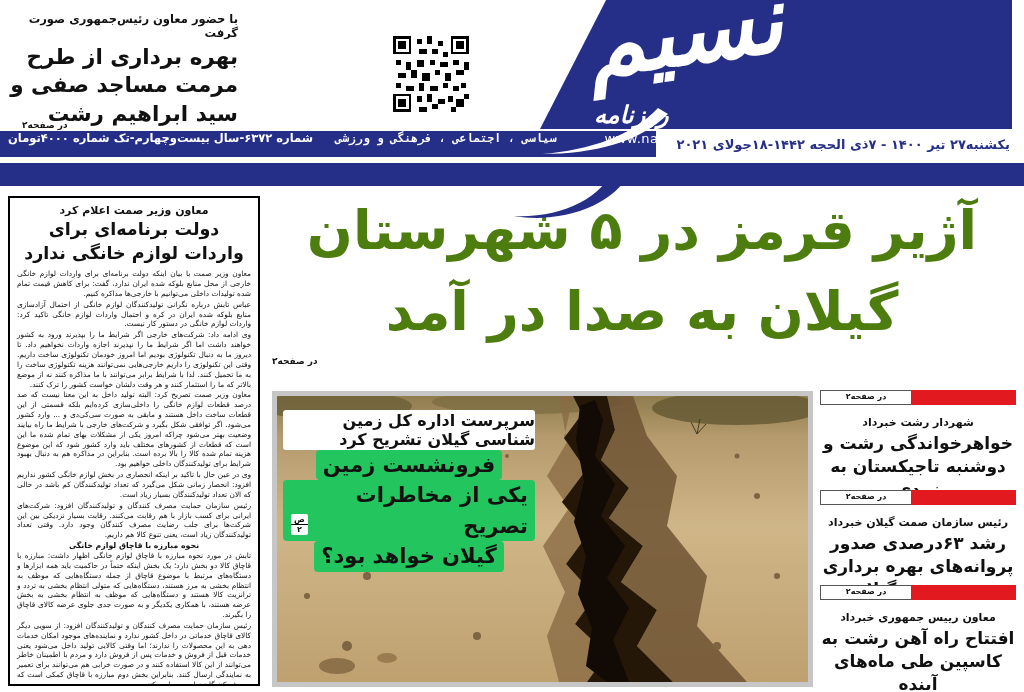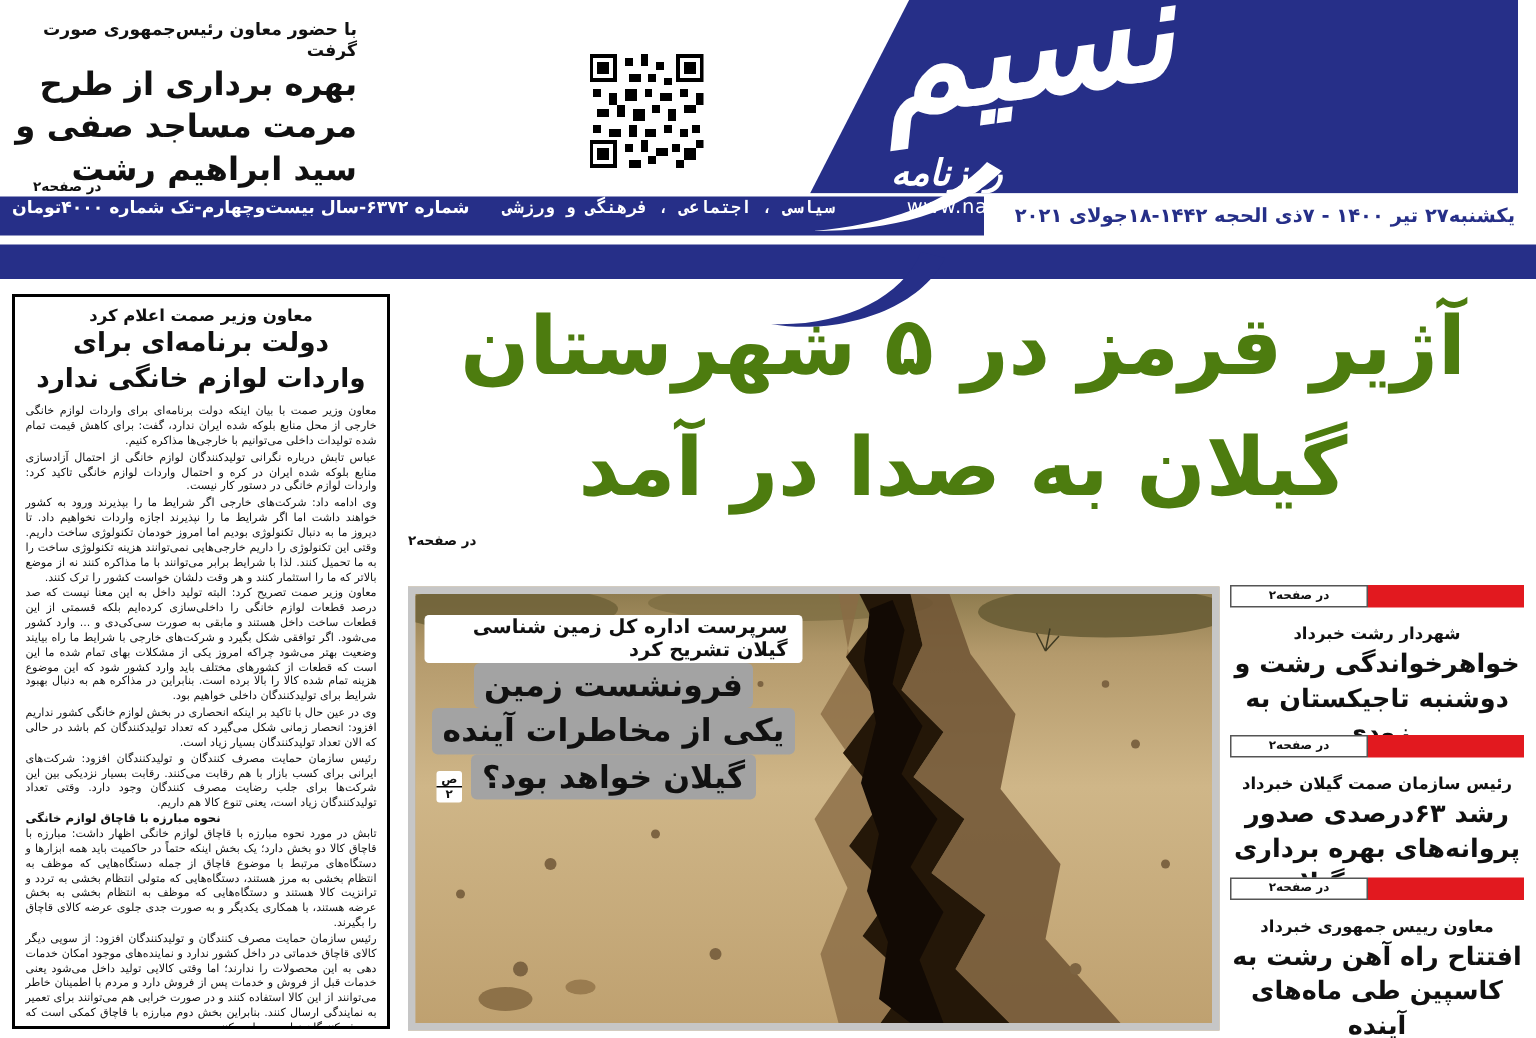--- a/index.html
+++ b/index.html
@@ -31,27 +31,27 @@
   
   .lead{left:268px;top:190px;width:748px;text-align:center;}
   .lead .line{font-size:54px;font-weight:bold;line-height:1.5;letter-spacing:-1px;color:#4d7c0f;}
   .lead-pref{left:272px;top:356px;font-size:9px;font-weight:bold;}
   
   .article{left:8px;top:196px;width:252px;height:490px;border:2px solid #000;
            padding:4px 7px;overflow:hidden;text-align:center;}
   .article .kicker{font-size:11px;font-weight:bold;margin:2px 0 1px;}
   .article .head{font-size:17.5px;font-weight:bold;line-height:1.35;margin-bottom:4px;}
   .article p{font-size:7.4px;line-height:1.33;margin:0 0 1px;text-align:justify;}
-  .article .subhead{font-size:7.8px;font-weight:bold;text-align:left;margin:1px 0;}
+  .article .subhead{font-size:7.8px;font-weight:bold;text-align:center;margin:1px 0;}
   
   .photo{left:272px;top:391px;width:541px;height:296px;border:5px solid #c6c6c6;background:#c2a678;}
   .caption{position:absolute;left:6px;top:14px;width:252px;display:flex;flex-direction:column;
            align-items:center;direction:rtl;z-index:3;}
-  .caption .ck{background:#fff;font-size:13px;font-weight:bold;padding:1px 10px;border-radius:3px;}
-  .caption .cl{background:#a3a3a3;font-size:21px;font-weight:bold;padding:0 7px;border-radius:4px;line-height:1.45;}
+  .caption .ck{background:#fff;font-size:16px;font-weight:bold;padding:1px 0;border-radius:3px;}
+  .caption .cl{background:#22c55e;font-size:21px;font-weight:bold;padding:0 7px;border-radius:4px;line-height:1.45;}
   .page-badge{position:absolute;left:14px;top:118px;width:17px;background:#fff;border-radius:2px;
               text-align:center;font-size:8px;font-weight:bold;z-index:3;padding:1px 0;}
   .page-badge .t{border-bottom:1px solid #000;display:block;}
   
   .briefs{left:820px;top:390px;width:196px;height:290px;}
   .brief{position:absolute;width:196px;direction:rtl;}
   .brief .bar{display:flex;height:15px;direction:ltr;}
   .brief .refbox{width:47%;border:1px solid #555;background:#fff;font-size:8px;font-weight:bold;
                  text-align:center;line-height:12px;direction:rtl;box-sizing:border-box;}
   .brief .red{flex:1;background:var(--red);}
@@ -194,21 +194,21 @@
     <ellipse cx="60" cy="270" rx="18" ry="8" fill="#8d7148"></ellipse>
     <ellipse cx="110" cy="262" rx="10" ry="5" fill="#9a7c50"></ellipse>
     <g stroke="#3f3a22" stroke-width="1" fill="none">
       <path d="M80,32 l-6,-14 M80,32 l2,-16 M80,32 l8,-12"></path>
       <path d="M420,38 l-6,-12 M420,38 l3,-15 M420,38 l9,-10"></path>
     </g>
   </svg>
   <div class="caption">
     <span class="ck">سرپرست اداره کل زمین شناسی گیلان تشریح کرد</span>
     <span class="cl">فرونشست زمین</span>
-    <span class="cl">یکی از مخاطرات آینده</span>
+    <span class="cl">یکی از مخاطرات تصریح</span>
     <span class="cl">گیلان خواهد بود؟</span>
   </div>
   <div class="page-badge">
     <span class="t">ص</span>
     <span class="b">۲</span>
   </div>
 </div>
 
 <div class="abs briefs">
   <div class="brief" style="top:0">

